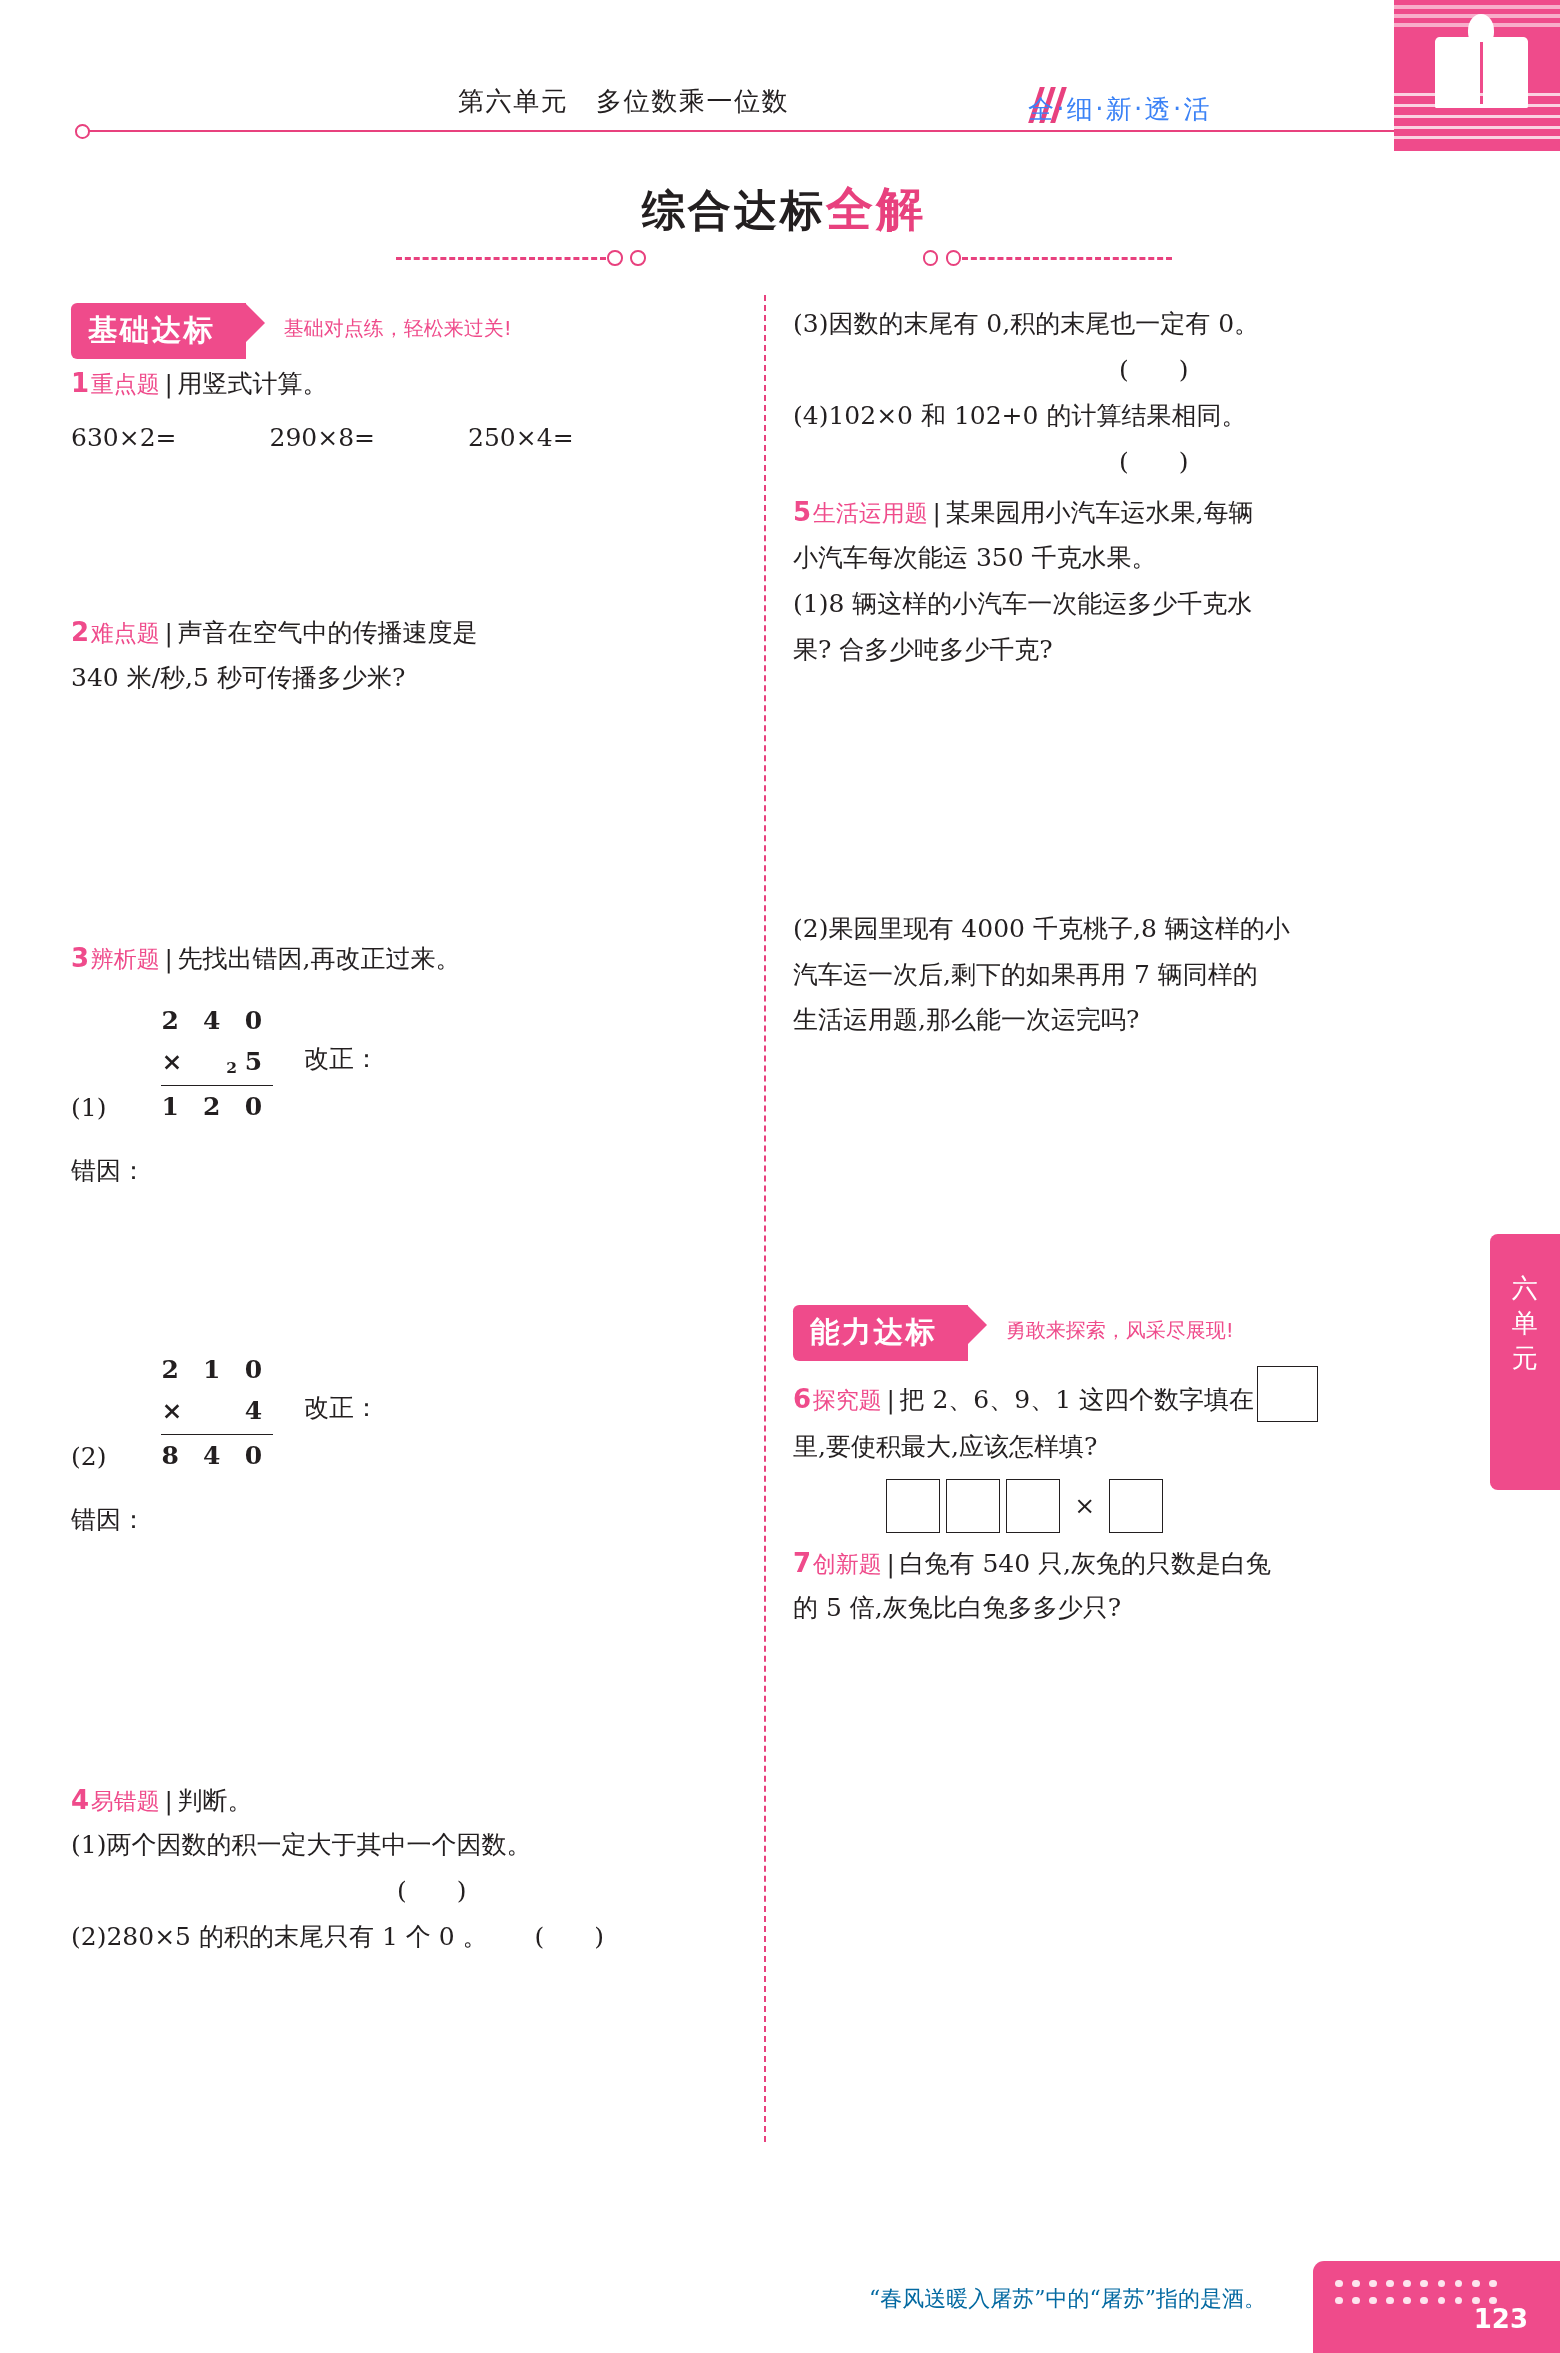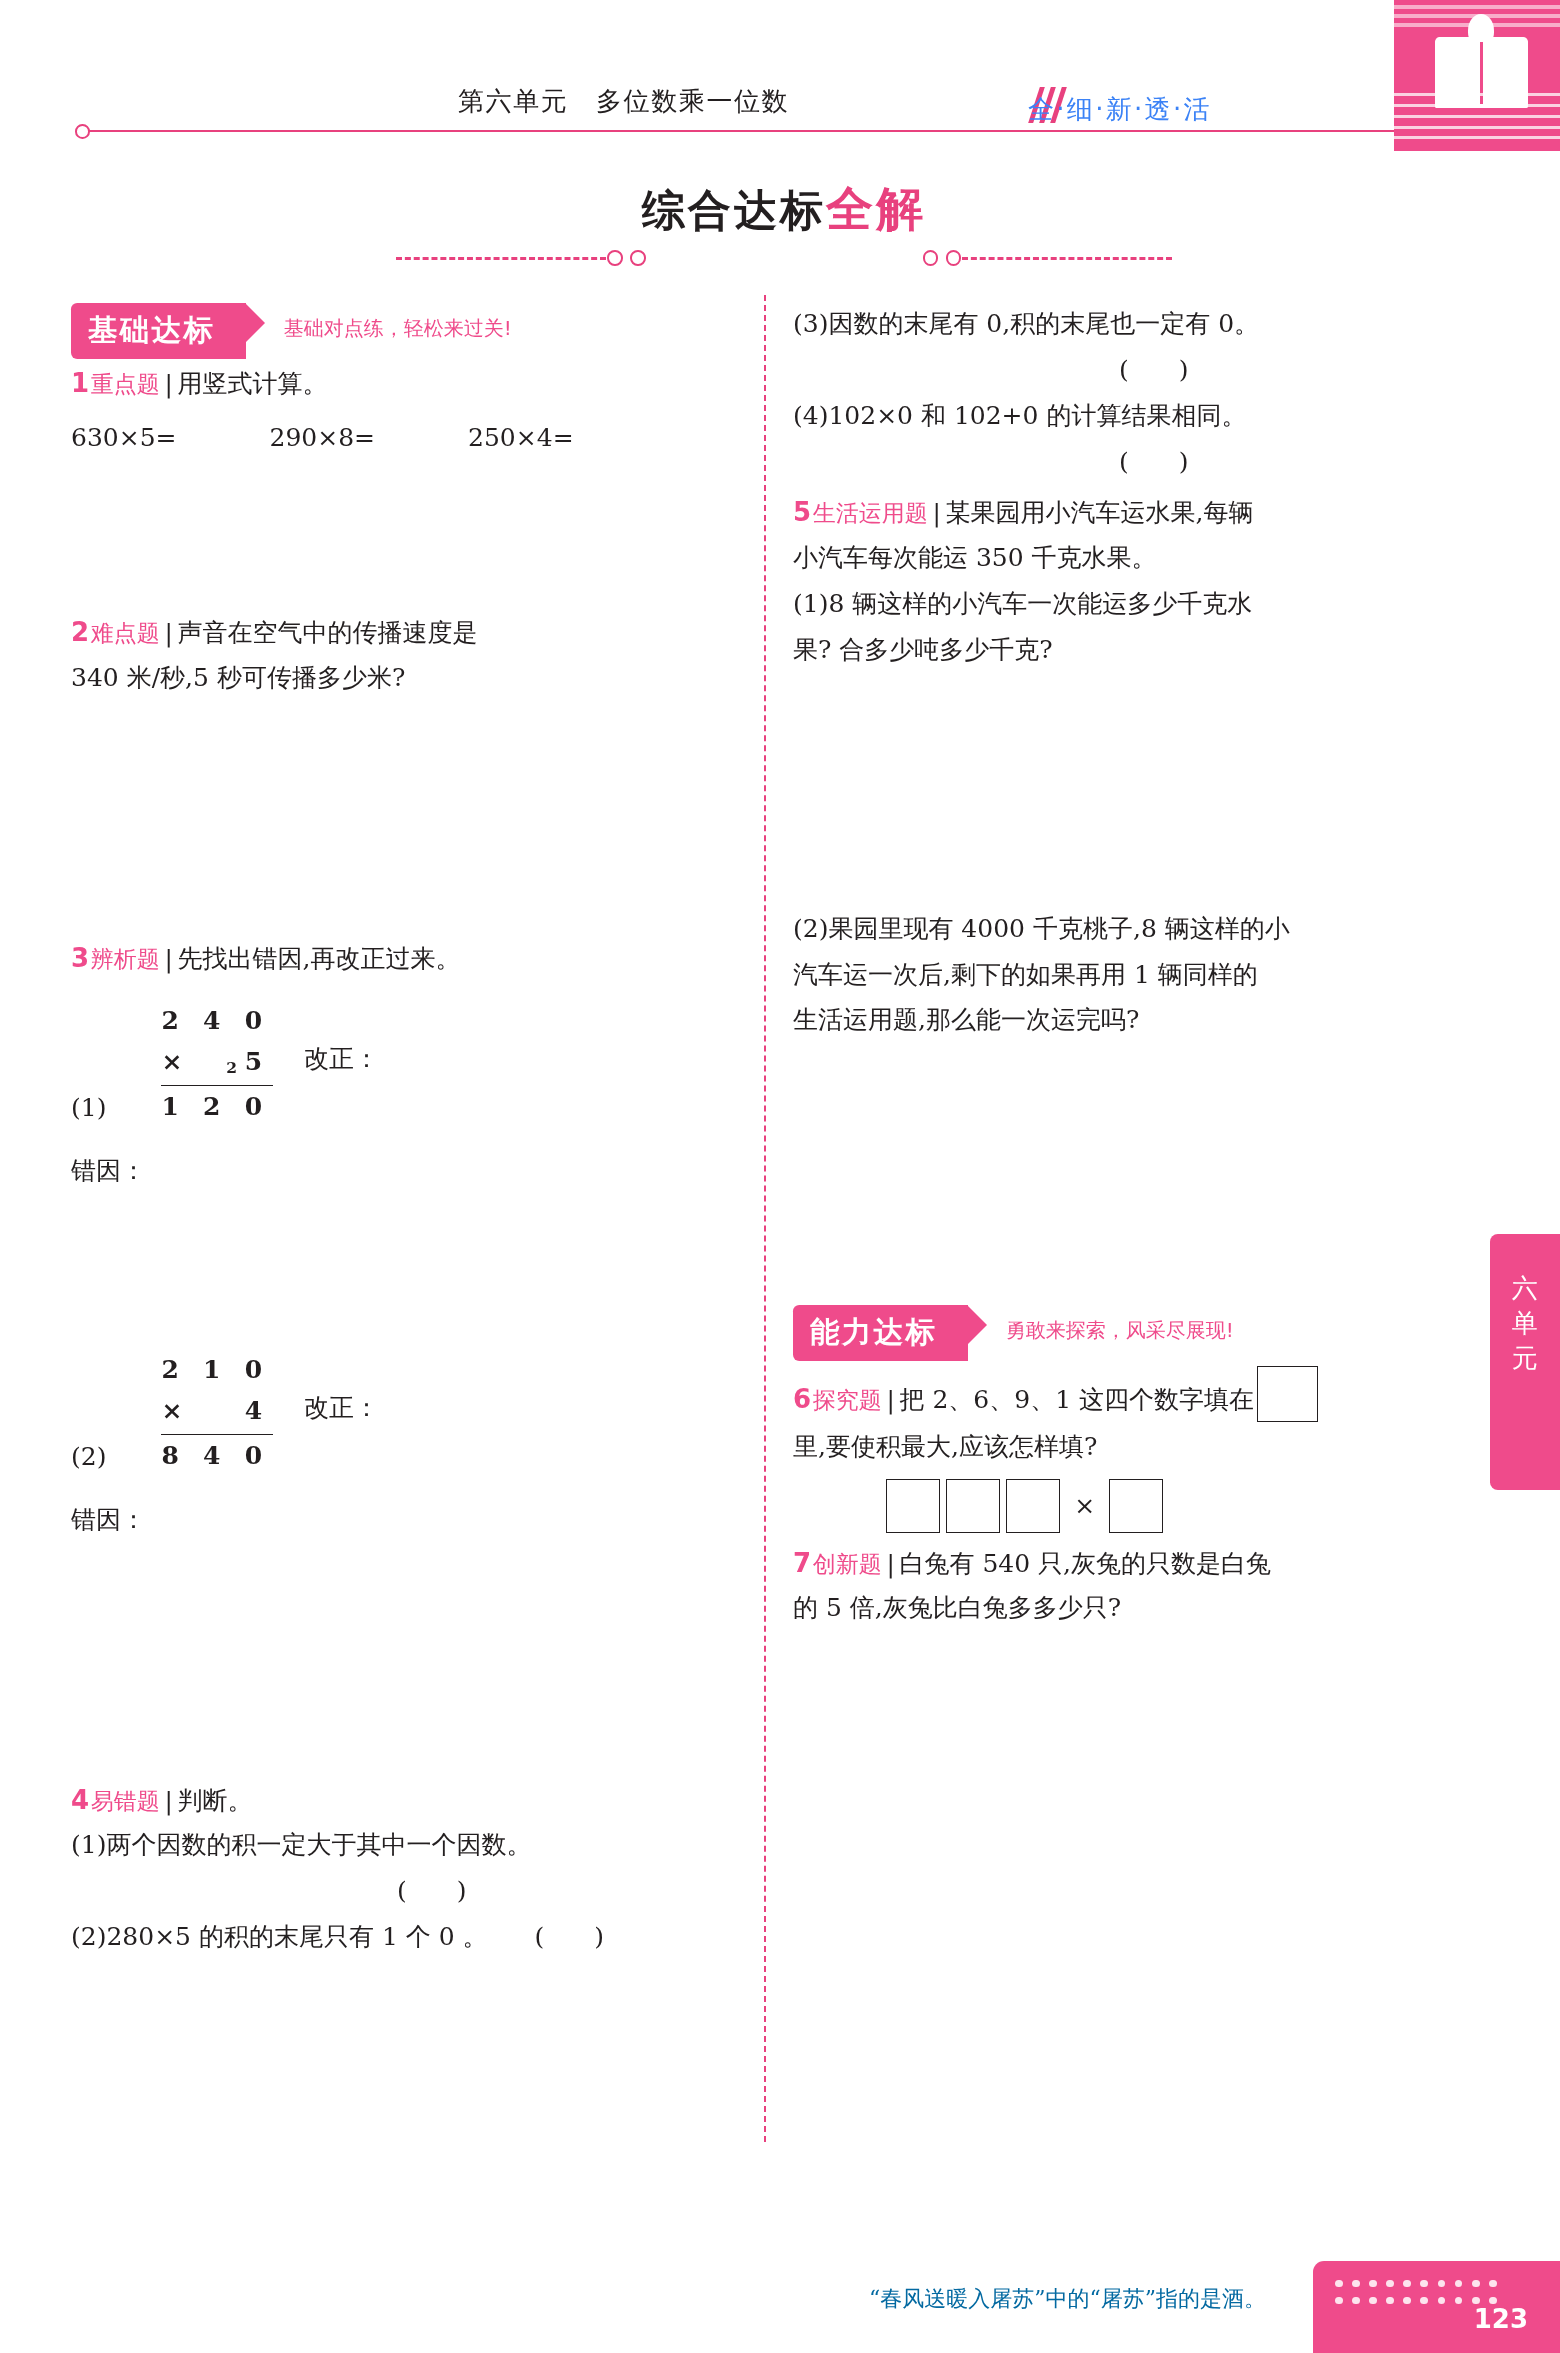--- a/index.html
+++ b/index.html
@@ -413,21 +413,21 @@
     <div class="group-head">
       <span class="tag">基础达标</span>
       <span class="sub">基础对点练，轻松来过关!</span>
     </div>
 
     <div class="q">
       <div class="q-head">
         <span class="q-num">1</span><span class="q-type">重点题</span><span class="q-sep">|</span><span>用竖式计算。</span>
       </div>
       <div class="exprs">
-        <span>630×5=</span>
+        <span>630×2=</span>
         <span>290×8=</span>
         <span>250×4=</span>
       </div>
       <div class="spacer-md"></div>
     </div>
 
     <div class="q">
       <div class="q-head">
         <span class="q-num">2</span><span class="q-type">难点题</span><span class="q-sep">|</span><span>声音在空气中的传播速度是</span>
       </div>
@@ -518,21 +518,21 @@
       <div class="q-line">小汽车每次能运 350 千克水果。</div>
       <div class="q-line">
         <span>(1)</span><span>8 辆这样的小汽车一次能运多少千克水</span>
       </div>
       <div class="q-line">果? 合多少吨多少千克?</div>
       <div class="spacer-lg"></div>
 
       <div class="q-line">
         <span>(2)</span><span>果园里现有 4000 千克桃子,8 辆这样的小</span>
       </div>
-      <div class="q-line">汽车运一次后,剩下的如果再用 1 辆同样的</div>
+      <div class="q-line">汽车运一次后,剩下的如果再用 7 辆同样的</div>
       <div class="q-line">生活运用题,那么能一次运完吗?</div>
       <div class="spacer-lg"></div>
     </div>
 
     <div class="group-head" style="margin-top:31px">
       <span class="tag">能力达标</span>
       <span class="sub">勇敢来探索，风采尽展现!</span>
     </div>
 
     <div class="q">

